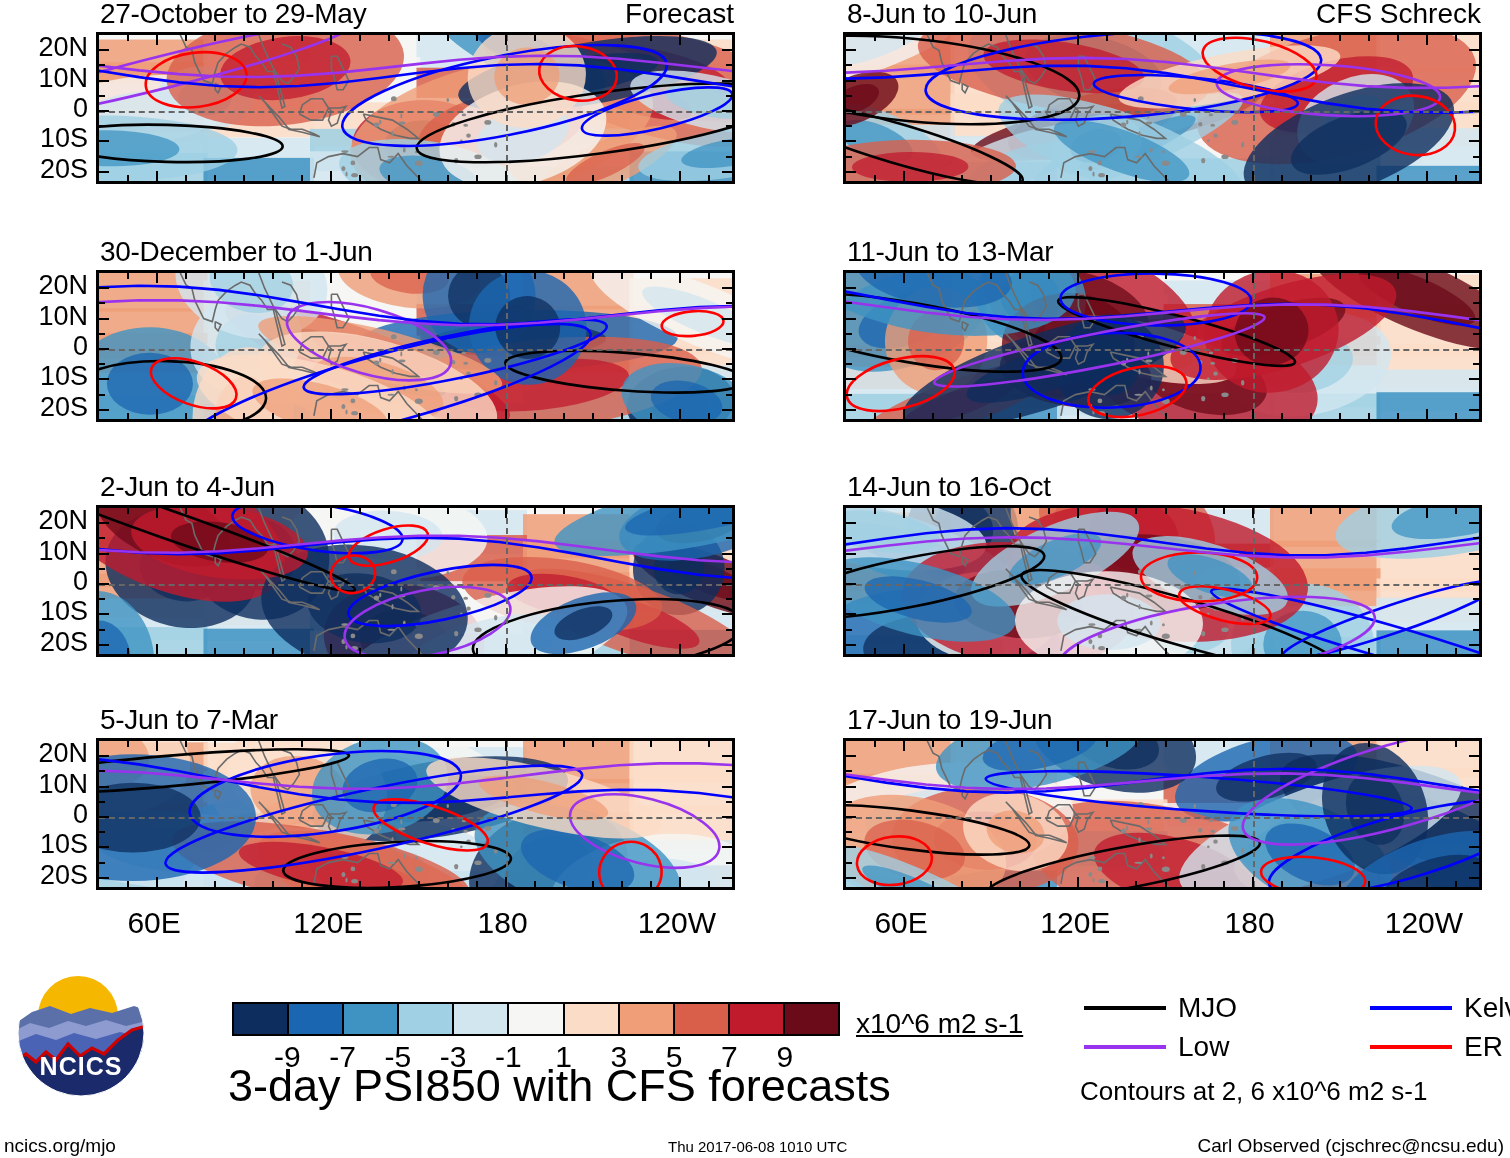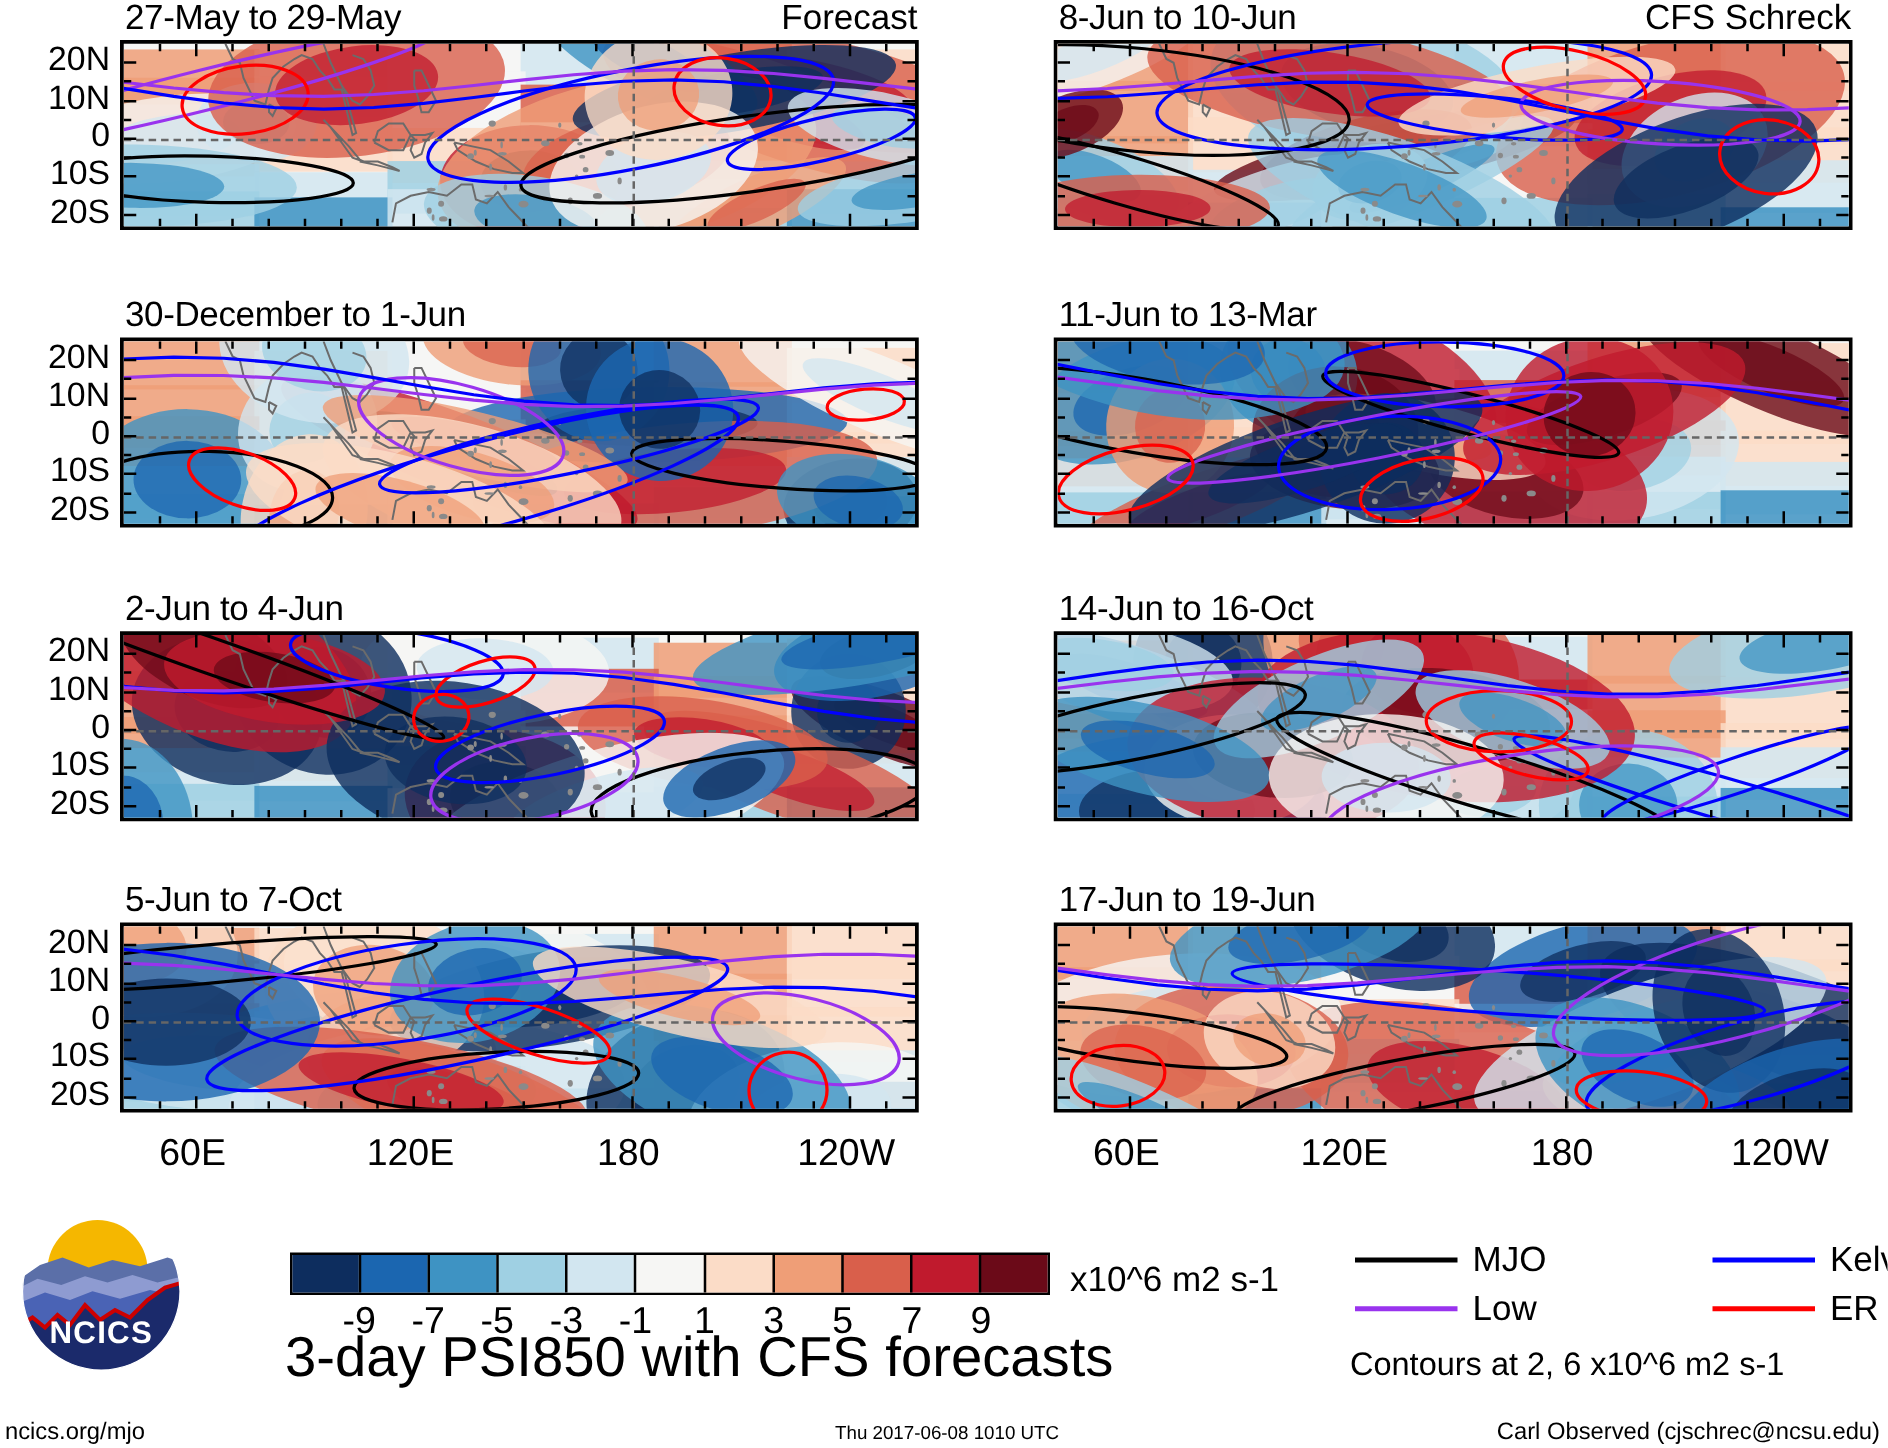--- a/index.html
+++ b/index.html
@@ -16,21 +16,21 @@
 
   .equator{position:absolute;left:0;right:0;height:0;border-top:2px dashed #666;}
   .meridian{position:absolute;top:0;bottom:0;width:0;border-left:2px dashed #666;}
 
   .tick{position:absolute;background:#000;}
 
   
   #colorbar{position:absolute;display:flex;border:2px solid #000;box-sizing:border-box;}
   #colorbar .sw{height:100%;}
   .cbtick{position:absolute;font-size:30px;line-height:30px;text-align:center;}
-  #cbunits{position:absolute;font-size:28px;line-height:28px;white-space:nowrap;}
+  #cbunits{position:absolute;font-size:28px;line-height:28px;white-space:nowrap;text-decoration:underline;}
 
   #maintitle{position:absolute;font-size:45px;line-height:45px;white-space:nowrap;}
 
   
   .lg-row{position:absolute;display:flex;align-items:center;gap:12px;}
   .lg-line{width:82px;height:4px;}
   .lg-text{font-size:28px;line-height:28px;white-space:nowrap;}
   #contour-note{position:absolute;font-size:26px;line-height:26px;white-space:nowrap;}
 
   
@@ -40,21 +40,21 @@
   
   #logo{position:absolute;width:130px;height:130px;}
   #logo .logotext{position:absolute;left:0;right:0;bottom:17px;text-align:center;
       color:#fff;font-size:25px;font-weight:bold;letter-spacing:1px;
       font-family:"Liberation Sans",sans-serif;}
 </style>
 </head>
 <body>
 
 <div id="panels">
-    <div class="panel-title" style="left: 100px; top: 0px;">27-May to 29-May</div>
+    <div class="panel-title" style="left: 100px; top: 0px;">27-October to 29-May</div>
     <div class="panel-corner" style="left: 734px; top: 0px; transform: translateX(-100%);">Forecast</div>
     <div class="ylab" style="width: 80px; left: 8px; top: 34.2px;">20N</div>
     <div class="ylab" style="width: 80px; left: 8px; top: 64.6px;">10N</div>
     <div class="ylab" style="width: 80px; left: 8px; top: 95px;">0</div>
     <div class="ylab" style="width: 80px; left: 8px; top: 125.4px;">10S</div>
     <div class="ylab" style="width: 80px; left: 8px; top: 155.8px;">20S</div>
     <div class="plotbox" style="left: 96px; top: 32px; width: 639px; height: 152px;">
       <div class="plotinner">
         <svg width="639" height="152" viewBox="0 0 639 152" style="position:absolute;left:0;top:0;">
           <rect width="639" height="152" fill="#f6f6f4"></rect>
@@ -590,21 +590,21 @@
       <div class="tick" style="top: 75px; height: 2px; width: 10px; right: 0px;"></div>
       <div class="tick" style="top: 59.8px; height: 2px; width: 6px; left: 0px;"></div>
       <div class="tick" style="top: 59.8px; height: 2px; width: 6px; right: 0px;"></div>
       <div class="tick" style="top: 44.6px; height: 2px; width: 10px; left: 0px;"></div>
       <div class="tick" style="top: 44.6px; height: 2px; width: 10px; right: 0px;"></div>
       <div class="tick" style="top: 29.4px; height: 2px; width: 6px; left: 0px;"></div>
       <div class="tick" style="top: 29.4px; height: 2px; width: 6px; right: 0px;"></div>
       <div class="tick" style="top: 14.2px; height: 2px; width: 10px; left: 0px;"></div>
       <div class="tick" style="top: 14.2px; height: 2px; width: 10px; right: 0px;"></div>
     </div>
-    <div class="panel-title" style="left: 100px; top: 706px;">5-Jun to 7-Oct</div>
+    <div class="panel-title" style="left: 100px; top: 706px;">5-Jun to 7-Mar</div>
     <div class="ylab" style="width: 80px; left: 8px; top: 740.2px;">20N</div>
     <div class="ylab" style="width: 80px; left: 8px; top: 770.6px;">10N</div>
     <div class="ylab" style="width: 80px; left: 8px; top: 801px;">0</div>
     <div class="ylab" style="width: 80px; left: 8px; top: 831.4px;">10S</div>
     <div class="ylab" style="width: 80px; left: 8px; top: 861.8px;">20S</div>
     <div class="plotbox" style="left: 96px; top: 738px; width: 639px; height: 152px;">
       <div class="plotinner">
         <svg width="639" height="152" viewBox="0 0 639 152" style="position:absolute;left:0;top:0;">
           <rect width="639" height="152" fill="#f6f6f4"></rect>
           <rect x="-2" y="1.2911167188040533" width="110.5" height="44" fill="#ef9e77" opacity="0.85"></rect>

